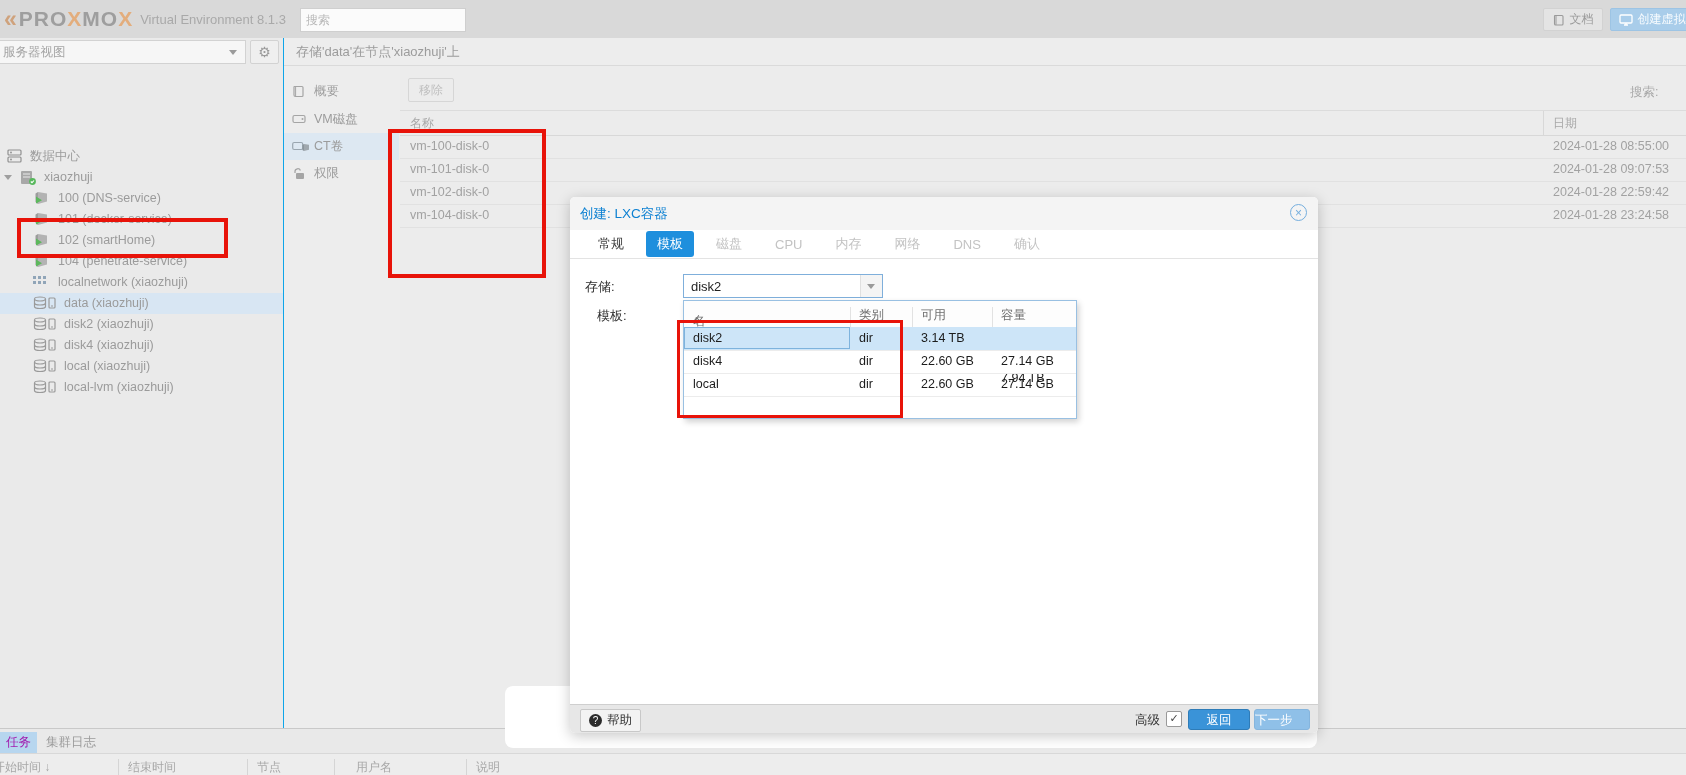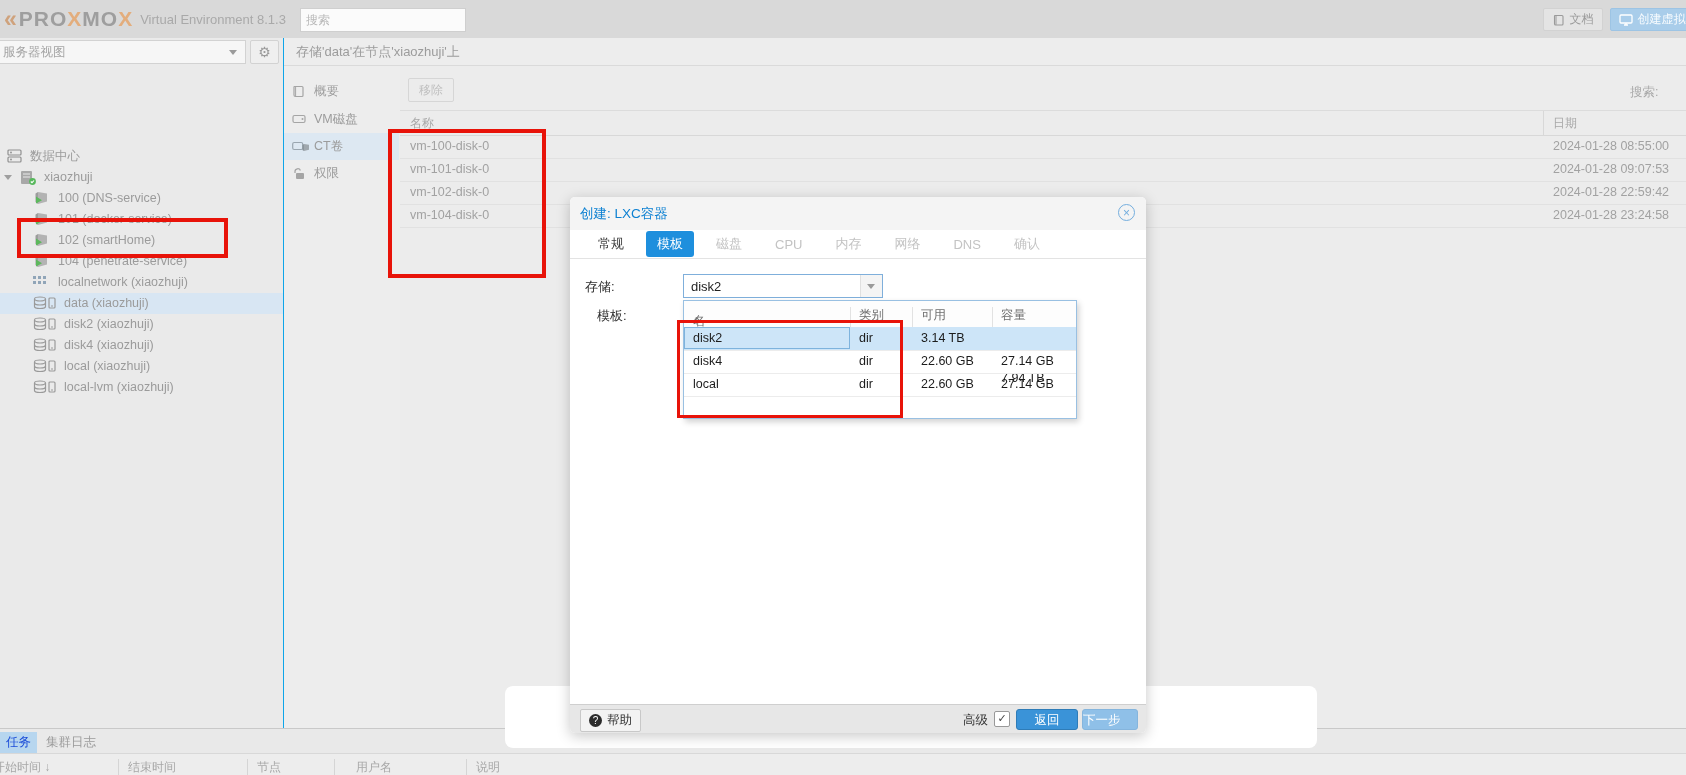--- a/index.html
+++ b/index.html
@@ -47,29 +47,29 @@
   .ghead .c1{position:absolute;left:10px;top:4px;}
   .ghead .c2{position:absolute;left:1153px;top:4px;}
   .gvline{position:absolute;left:1143px;top:0;width:1px;height:24px;background:#d8d8d8;}
   .grow{position:absolute;left:0;width:1286px;height:23px;border-bottom:1px solid #e1e1e1;color:#a2a2a2;font-size:12.5px;}
   .grow .nm{position:absolute;left:10px;top:4px;}
   .grow .dt{position:absolute;left:1153px;top:4px;}
 
   
   .bottompanel{left:0;top:728px;width:1686px;height:47px;background:#e9e9e9;border-top:1px solid #c9c9c9;}
   .btab{position:absolute;top:3px;height:21px;line-height:21px;padding:0 6px;font-size:12.5px;}
-  .btab.active{background:#b7d6ef;color:#1d4ed8;}
+  .btab.active{background:#b7d6ef;color:#a21caf;}
   .btab.idle{color:#9b9b9b;}
   .bhead{position:absolute;left:0;top:24px;width:1686px;height:23px;background:#ededed;border-top:1px solid #d8d8d8;color:#a8a8a8;}
   .bhead span{position:absolute;top:5px;white-space:nowrap;}
   .bvl{position:absolute;top:0;width:1px;height:23px;background:#d5d5d5;}
 
   
   .glow{left:505px;top:686px;width:812px;height:62px;background:#ffffff;border-radius:8px;z-index:9;}
-  .dialog{left:570px;top:197px;width:576px;height:536px;background:#ffffff;border-radius:5px;box-shadow:0 3px 14px rgba(0,0,0,0.22);z-index:10;color:#333;}
+  .dialog{left:570px;top:197px;width:748px;height:536px;background:#ffffff;border-radius:5px;box-shadow:0 3px 14px rgba(0,0,0,0.22);z-index:10;color:#333;}
   .dlg-header{position:absolute;left:0;top:0;width:100%;height:33px;background:#f4f4f4;border-radius:5px 5px 0 0;}
   .dlg-title{position:absolute;left:10px;top:8px;font-size:13.5px;color:#0c80d2;}
   .dlg-close{position:absolute;right:11px;top:7px;width:17px;height:17px;border:1.5px solid #74aede;border-radius:50%;color:#74aede;font-size:12px;line-height:16px;text-align:center;box-sizing:border-box;cursor:pointer;}
   .dlg-tabs{position:absolute;left:0;top:33px;width:100%;height:29px;border-bottom:1px solid #e3e3e3;display:flex;align-items:center;padding-left:17px;box-sizing:border-box;gap:11px;}
   .dtab{padding:4px 11px;font-size:13px;color:#c3c3c3;border-radius:3px;}
   .dtab.first{color:#3f3f3f;}
   .dtab.active{background:#1e8fdd;color:#ffffff;}
   .frm-label{position:absolute;left:15px;font-size:13px;color:#2f2f2f;}
   .combo{position:absolute;left:113px;top:77px;width:200px;height:24px;border:1px solid #7fafdb;box-sizing:border-box;background:#fff;}
   .combo .val{position:absolute;left:7px;top:4px;font-size:13px;color:#1f1f1f;}

